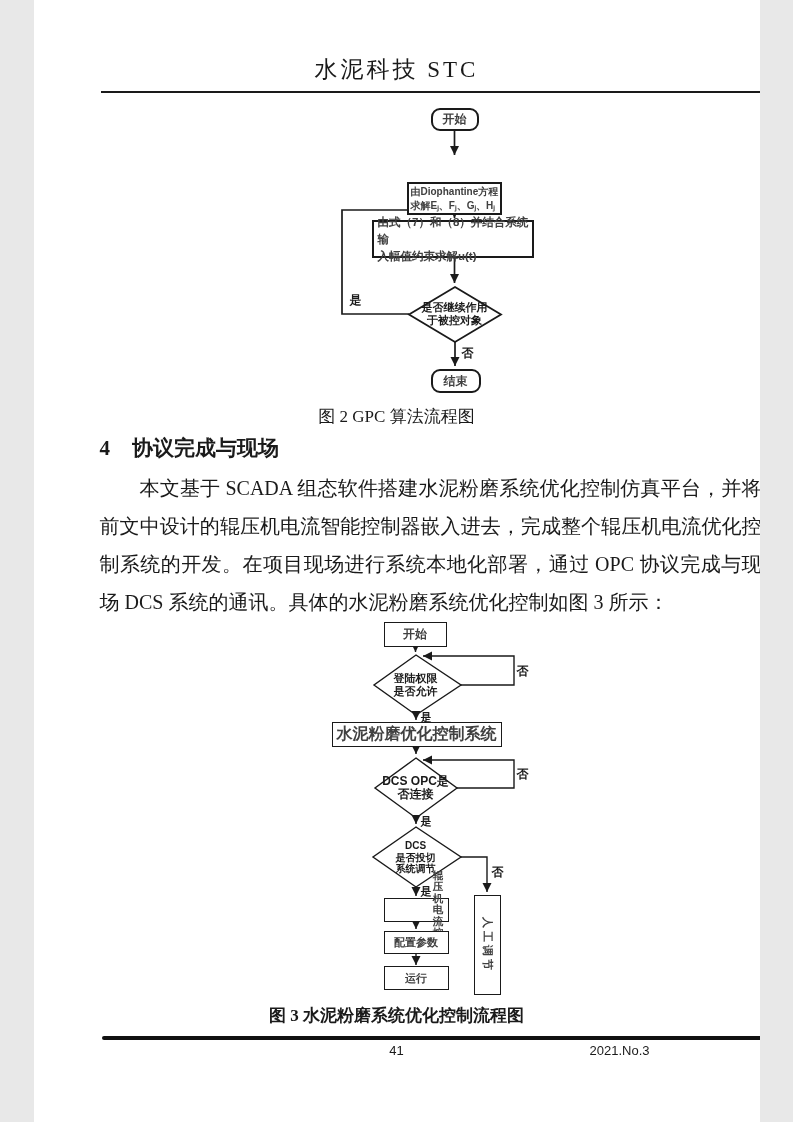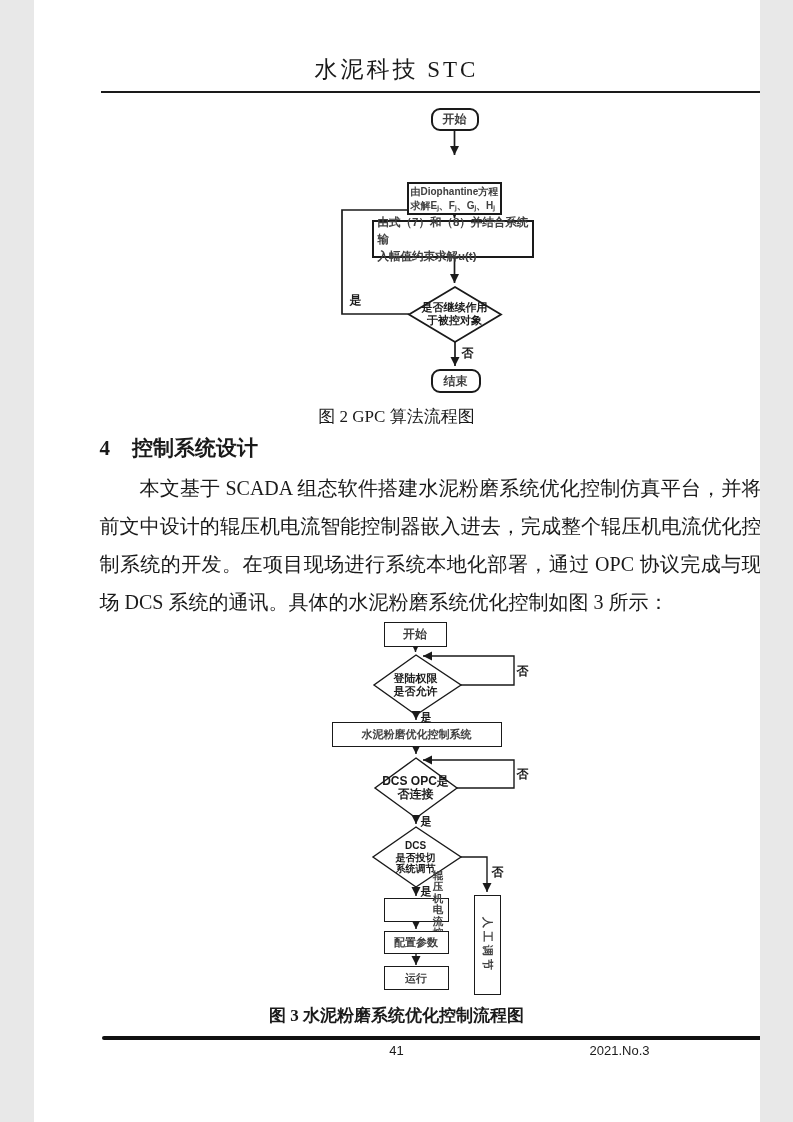--- a/index.html
+++ b/index.html
@@ -160,37 +160,37 @@
   <span class="edge-label" style="left:316px; top:292px;">是</span>
   <span class="edge-label" style="left:428px; top:345px;">否</span>
 
   <div class="node rounded" style="left:397px; top:369px; width:50px; height:24px; font-size:12px;">
     <span>结束</span>
   </div>
 
   <div class="fig-caption" style="top:405px; font-weight:500;">图 2  GPC 算法流程图</div>
 
   <div class="section-heading">
-    <span class="sec-num">4</span><span>控制系统设计</span>
+    <span class="sec-num">4</span><span>协议完成与现场</span>
   </div>
 
   <div class="body-paragraph">本文基于 SCADA 组态软件搭建水泥粉磨系统优化控制仿真平台，并将前文中设计的辊压机电流智能控制器嵌入进去，完成整个辊压机电流优化控制系统的开发。在项目现场进行系统本地化部署，通过 OPC 协议完成与现场 DCS 系统的通讯。具体的水泥粉磨系统优化控制如图 3 所示：</div>
 
   <div class="node thin" style="left:350px; top:622px; width:63px; height:25px; font-size:12px;">
     <span>开始</span>
   </div>
 
   <div class="dlabel" style="left:337px; top:672px; width:90px; font-size:11px; line-height:13px;">
     <div>登陆权限</div>
     <div>是否允许</div>
   </div>
   <span class="edge-label" style="left:483px; top:663px;">否</span>
   <span class="edge-label" style="left:387px; top:710px; font-size:11px;">是</span>
 
-  <div class="node thin" style="left:298px; top:722px; width:170px; height:25px; font-size:11px;">
+  <div class="node thin" style="left:298px; top:722px; width:170px; height:25px; font-size:16px;">
     <span>水泥粉磨优化控制系统</span>
   </div>
 
   <div class="dlabel" style="left:337px; top:775px; width:90px; font-size:12px; line-height:13px;">
     <div>DCS OPC是</div>
     <div>否连接</div>
   </div>
   <span class="edge-label" style="left:483px; top:766px;">否</span>
   <span class="edge-label" style="left:387px; top:814px; font-size:11px;">是</span>
 

